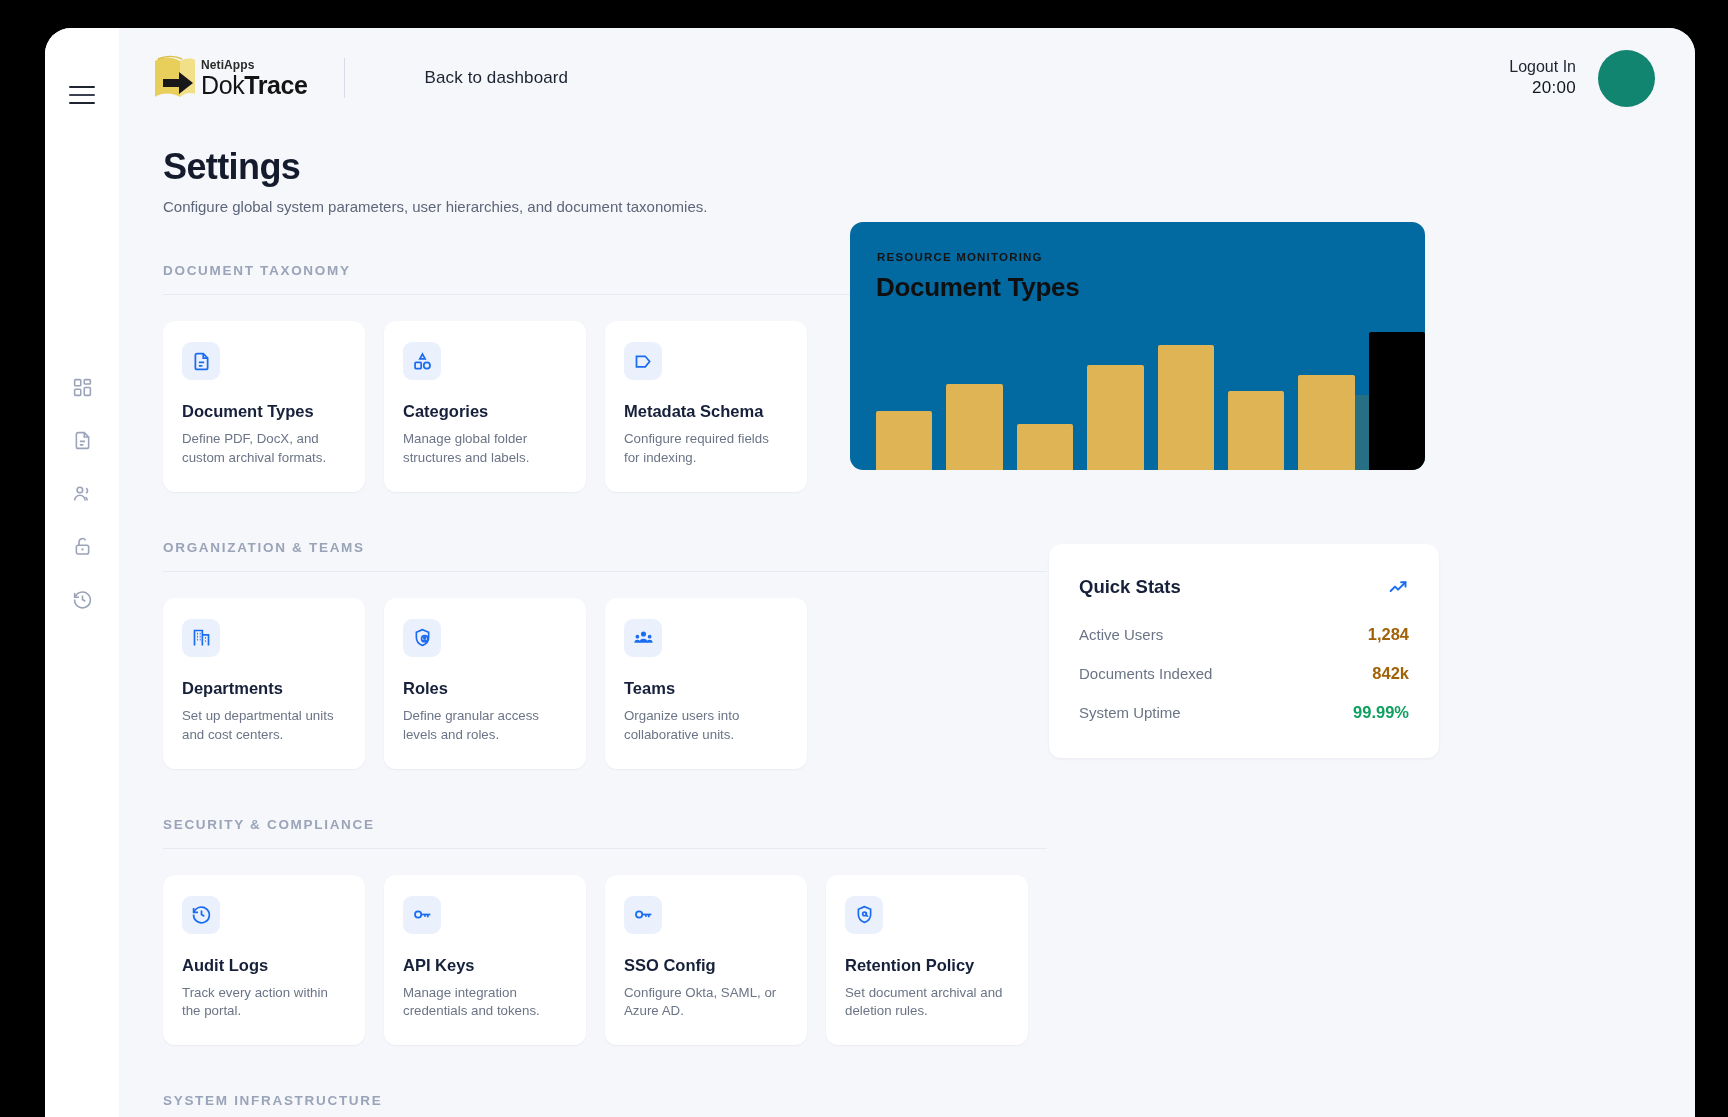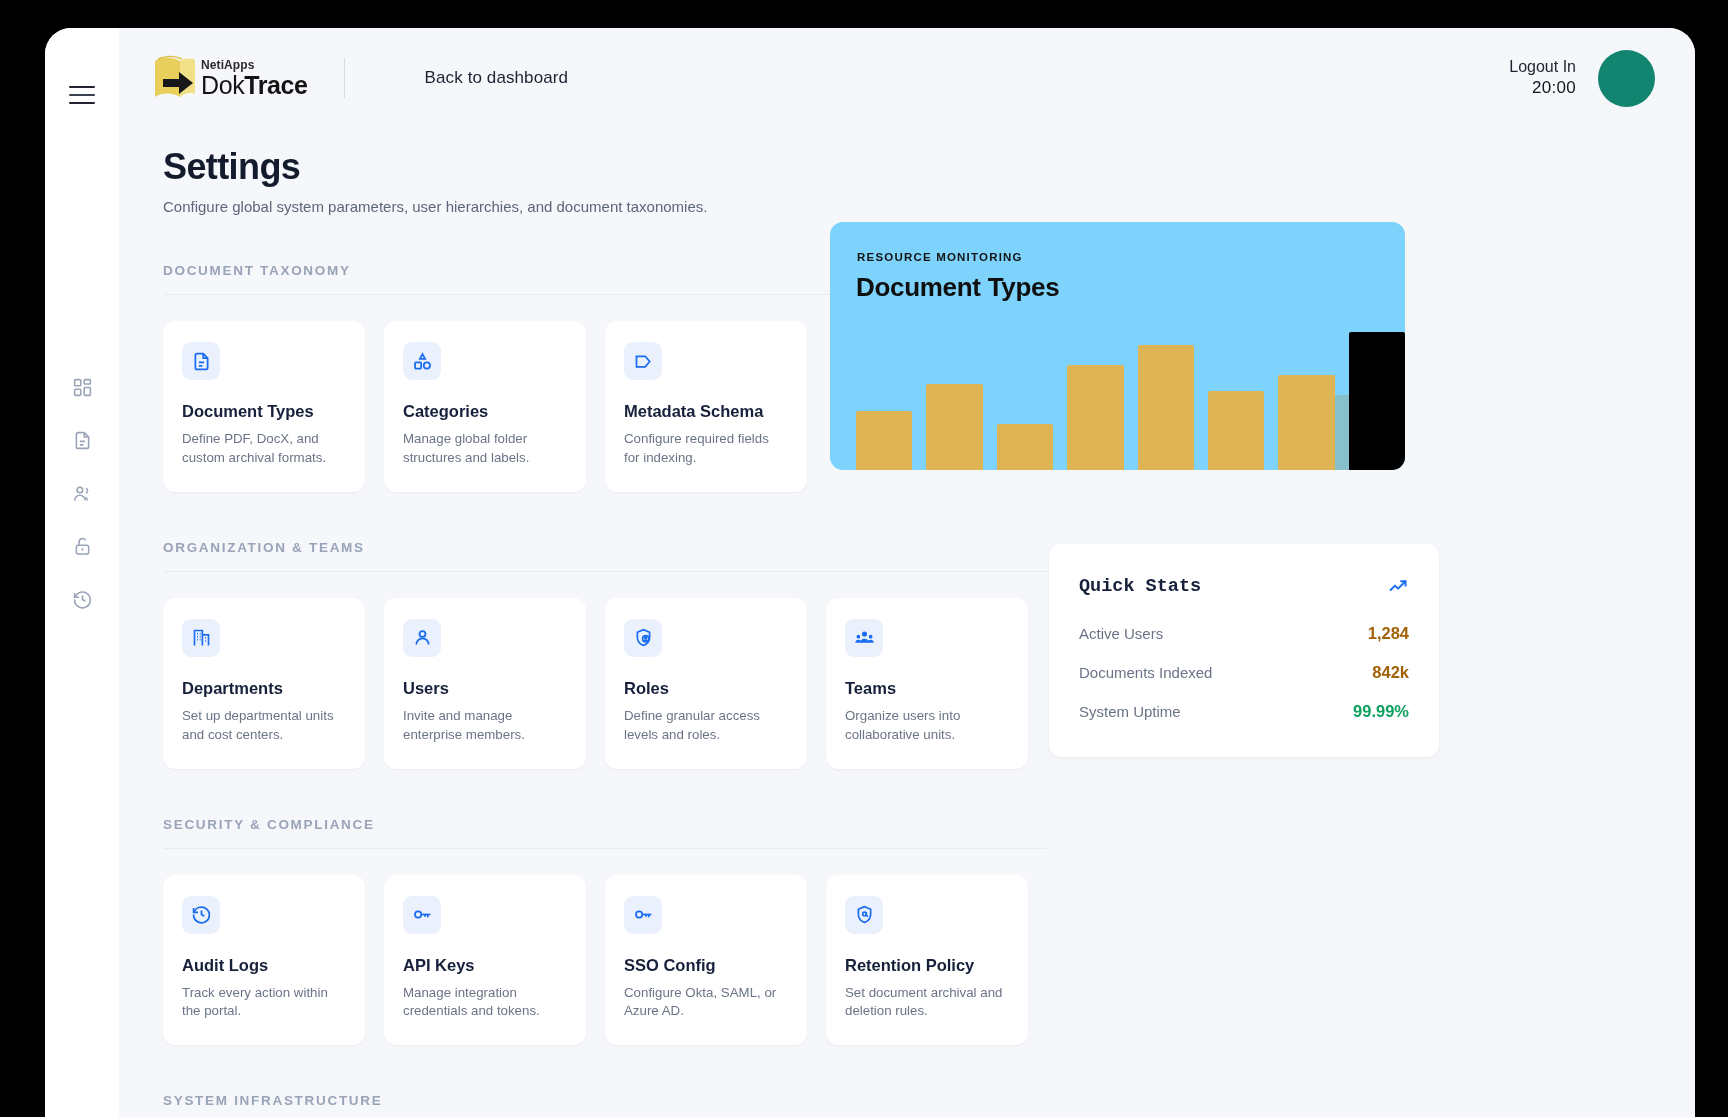--- a/index.html
+++ b/index.html
@@ -112,23 +112,23 @@
     color: #1a6cf0;
     margin-bottom: 22px;
   }
   .card-icon-box svg { width: 21px; height: 21px; display: block; }
   .card-title { font-size: 16.5px; font-weight: 700; color: #16203a; margin-bottom: 9px; }
   .card-desc { font-size: 13.3px; line-height: 1.42; color: #6b7486; }
 
   
   #monitor {
     position: absolute;
-    left: 711px; top: 194px;
+    left: 731px; top: 194px;
     width: 575px; height: 248px;
-    background: #7dd3fc;
+    background: #0369a1;
     border-radius: 13px;
     overflow: hidden;
   }
   #monitor-eyebrow {
     position: absolute; left: 27px; top: 29px;
     font-size: 11.5px; font-weight: 700; letter-spacing: 1.2px; color: #141414;
   }
   #monitor-title {
     position: absolute; left: 26px; top: 50px;
     font-size: 26px; font-weight: 700; color: #0f0f0f; letter-spacing: -.3px;
@@ -154,21 +154,21 @@
   
   #quick-stats {
     position: absolute;
     left: 930px; top: 516px;
     width: 390px;
     background: #ffffff;
     border-radius: 12px;
     padding: 32px 30px 36px 30px;
     box-shadow: 0 1px 3px rgba(18,28,52,.06);
   }
-  #qs-head { display: flex; align-items: center; justify-content: space-between; margin-bottom: 27px; font-family: Liberation Mono, monospace; }
+  #qs-head { display: flex; align-items: center; justify-content: space-between; margin-bottom: 27px; }
   #qs-title { font-size: 18.5px; font-weight: 700; color: #16203a; }
   #qs-trend { color: #1a6cf0; display: flex; }
   #qs-trend svg { width: 21px; height: 21px; display: block; }
   .qs-row { display: flex; align-items: center; justify-content: space-between; margin-top: 20px; }
   .qs-row:first-of-type { margin-top: 8px; }
   .qs-label { font-size: 15px; color: #6b7486; }
   .qs-value { font-size: 16.5px; font-weight: 700; color: #a16207; }
   .qs-value.pos { color: #0ea05e; }
 </style>
 </head>
@@ -296,30 +296,20 @@
         <div class="card">
           <div class="card-icon-box">
             <svg viewBox="0 0 24 24" fill="none" stroke="currentColor" stroke-width="1.9">
               <path d="M4 21V4h9v17"></path>
                 <path d="M13 9h7v12"></path>
               <path d="M7 7.5h1M10 7.5h1M7 11h1M10 11h1M7 14.5h1M10 14.5h1M16 12.5h1M16 16h1"></path>
             </svg>
           </div>
           <div class="card-title">Departments</div>
           <div class="card-desc">Set up departmental units and cost centers.</div>
-        </div>
-        <div class="card">
-          <div class="card-icon-box">
-            <svg viewBox="0 0 24 24" fill="none" stroke="currentColor" stroke-width="2">
-              <circle cx="12" cy="8" r="3.4"></circle>
-                <path d="M5 20a7 7 0 0 1 14 0"></path>
-            </svg>
-          </div>
-          <div class="card-title">Users</div>
-          <div class="card-desc">Invite and manage enterprise members.</div>
         </div>
         <div class="card">
           <div class="card-icon-box">
             <svg viewBox="0 0 24 24" fill="none" stroke="currentColor" stroke-width="1.9">
               <path d="M12 3 5 6v6c0 4.4 3 7.6 7 9 4-1.4 7-4.6 7-9V6z"></path>
               <circle cx="14.5" cy="13.5" r="3.6" fill="#eaf1fd"></circle>
               <circle cx="14.5" cy="12.4" r="1.1"></circle>
                 <path d="M12.7 16a2.2 2.2 0 0 1 3.6 0"></path>
             </svg>
           </div>

